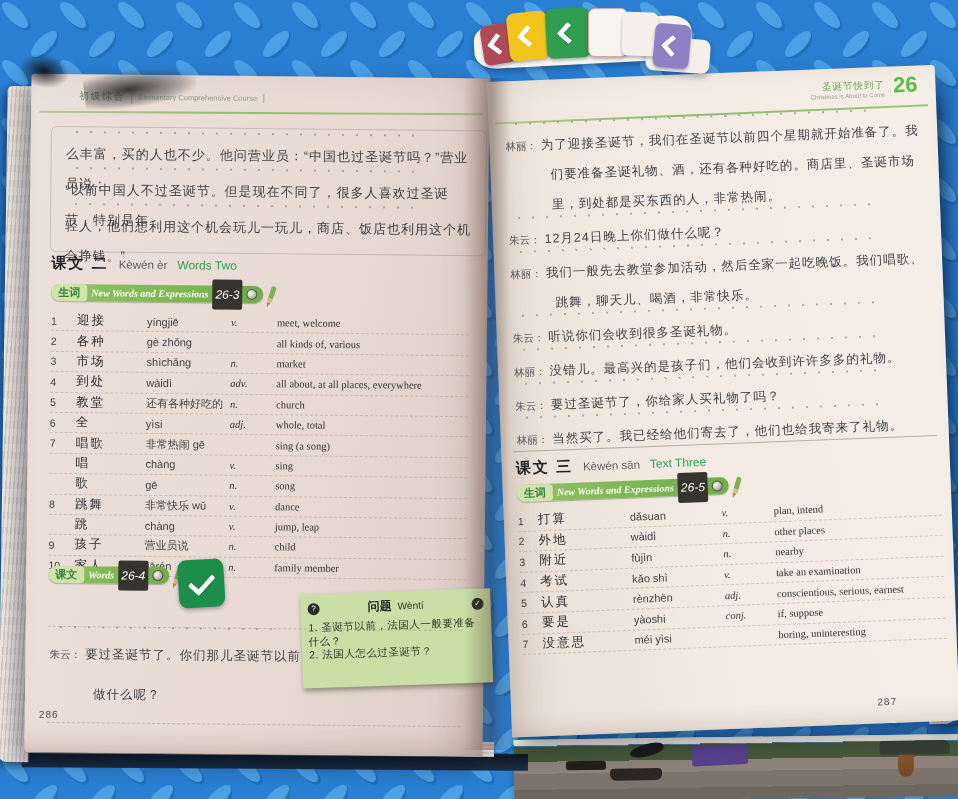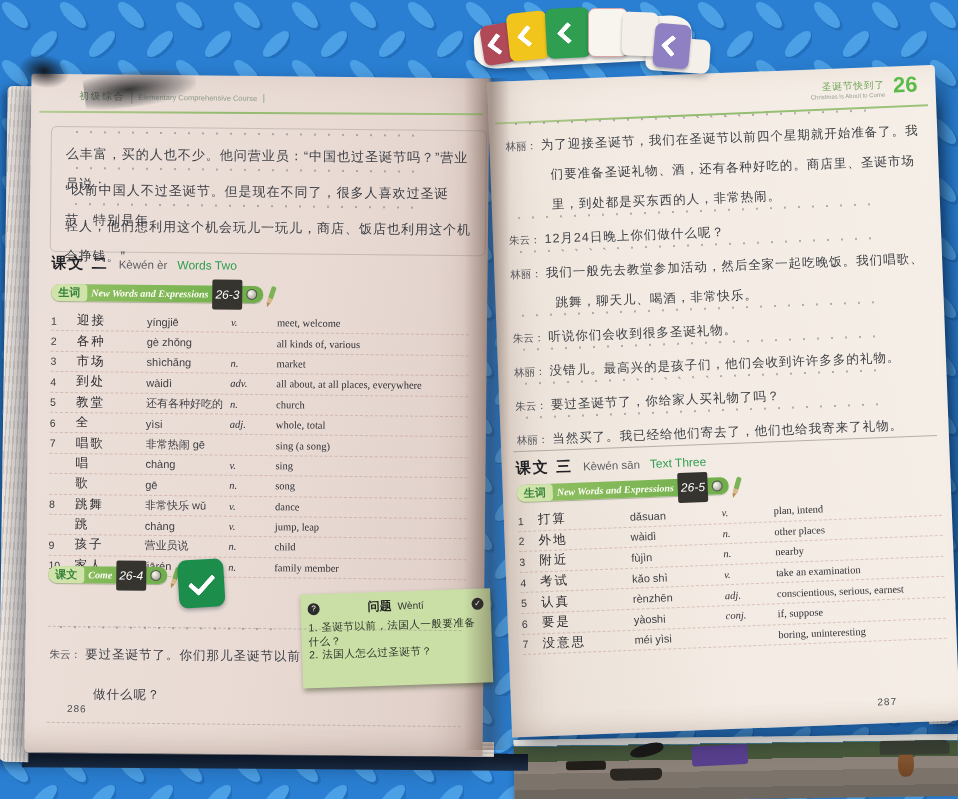--- a/index.html
+++ b/index.html
@@ -306,21 +306,21 @@
           <span class="vhz">家人</span>
           <span class="vpy">jiārén</span>
           <span class="vpos">n.</span>
           <span class="vgl">family member</span>
         </div>
       </div>
 
     <div class="lp-tbadge">
       <div class="vbadge">
         <span class="cn">课文</span>
-        <span class="en">Come</span>
+        <span class="en">Words</span>
         <span class="num">26-4</span>
         <span class="audio-dot"></span>
       </div>
       <span class="pencil"></span>
     </div>
 
     <div class="check-sticker">
       <span class="mark"></span>
     </div>
 
@@ -338,21 +338,21 @@
           <p>2. 法国人怎么过圣诞节？</p>
         </div>
     </div>
 
     <div class="dashline" style="top:552px;"></div>
     <div class="lp-dialog cnhand">
       <p class="hang tick"><span class="speaker">朱云：</span><span>要过圣诞节了。你们那儿圣诞节以前做什么呢？</span></p>
     </div>
     <div class="dashline" style="top:648px;"></div>
 
-    <span class="pgnum" style="left:14px;bottom:38px;margin-left:28px;">286</span>
+    <span class="pgnum" style="left:14px;bottom:32px;">286</span>
   </div>
 
   <div class="page page-right">
     <div class="rp-header">
       <span class="blk">
         <div class="cn">圣诞节快到了</div>
         <div class="en">Christmas Is About to Come</div>
       </span>
       <span class="num">26</span>
     </div>

